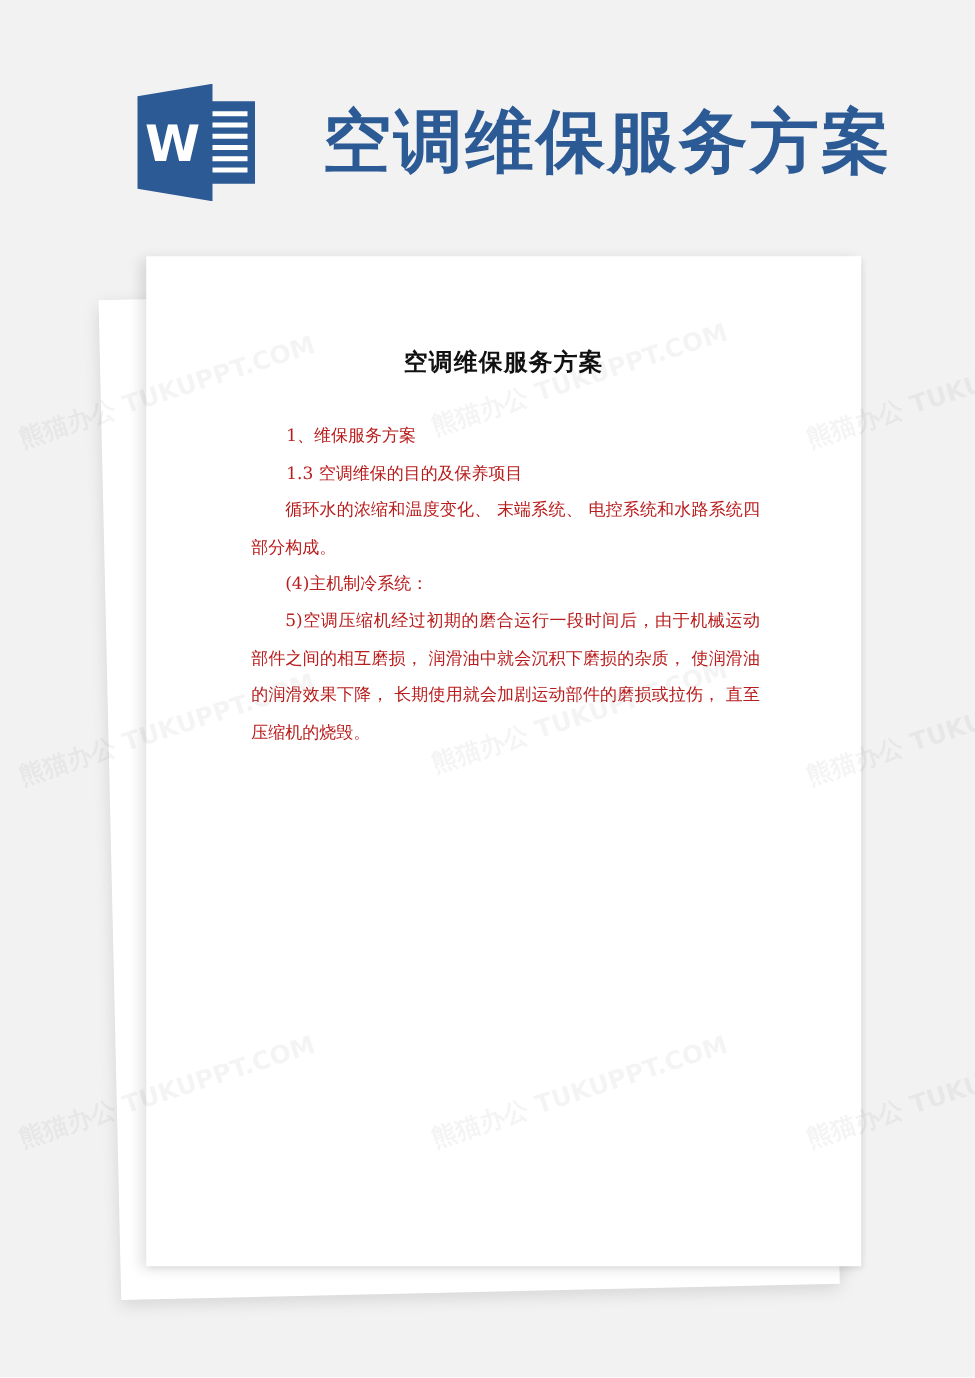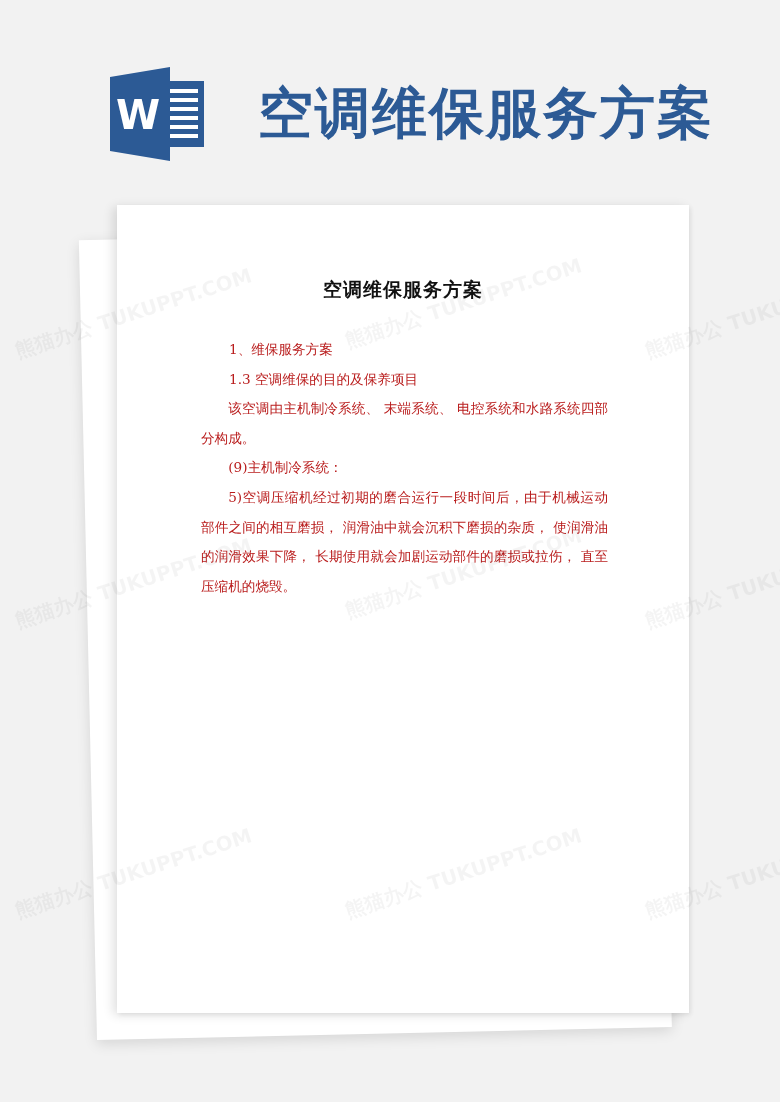--- a/index.html
+++ b/index.html
@@ -66,22 +66,22 @@
   <div class="banner-title">空调维保服务方案</div>
 </div>
 
 <div class="sheet-back"></div>
 
 <div class="page">
   <div class="doc-title">空调维保服务方案</div>
   <div class="body-text">
     <p class="heading">1、维保服务方案</p>
     <p class="heading">1.3 空调维保的目的及保养项目</p>
-    <p class="indent justify">该空调由主机制冷系统、 末端系统、 电控系统和水路系统四部分构成。</p>
-    <p class="indent justify">(9)主机制冷系统：</p>
+    <p class="indent justify">循环水的浓缩和温度变化、 末端系统、 电控系统和水路系统四部分构成。</p>
+    <p class="indent justify">(4)主机制冷系统：</p>
     <p class="indent justify">5)空调压缩机经过初期的磨合运行一段时间后，由于机械运动部件之间的相互磨损， 润滑油中就会沉积下磨损的杂质， 使润滑油的润滑效果下降， 长期使用就会加剧运动部件的磨损或拉伤， 直至压缩机的烧毁。</p>
   </div>
 </div>
 
 <div class="watermark" style="left:10px;top:300px;">熊猫办公 TUKUPPT.COM</div>
 <div class="watermark" style="left:340px;top:290px;">熊猫办公 TUKUPPT.COM</div>
 <div class="watermark" style="left:640px;top:300px;">熊猫办公 TUKUPPT.COM</div>
 <div class="watermark" style="left:10px;top:570px;">熊猫办公 TUKUPPT.COM</div>
 <div class="watermark" style="left:340px;top:560px;">熊猫办公 TUKUPPT.COM</div>
 <div class="watermark" style="left:640px;top:570px;">熊猫办公 TUKUPPT.COM</div>

